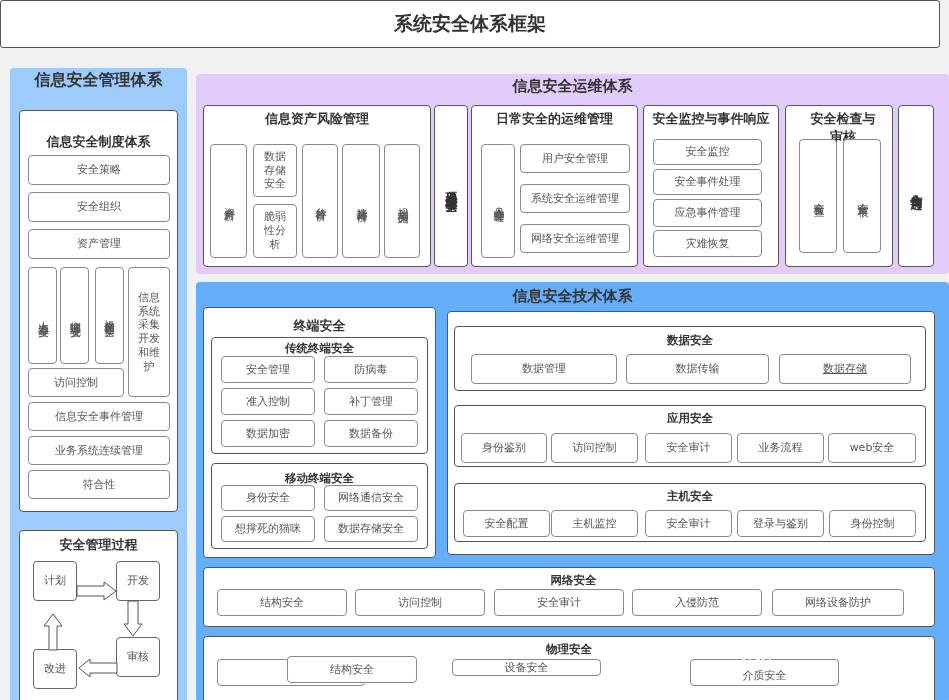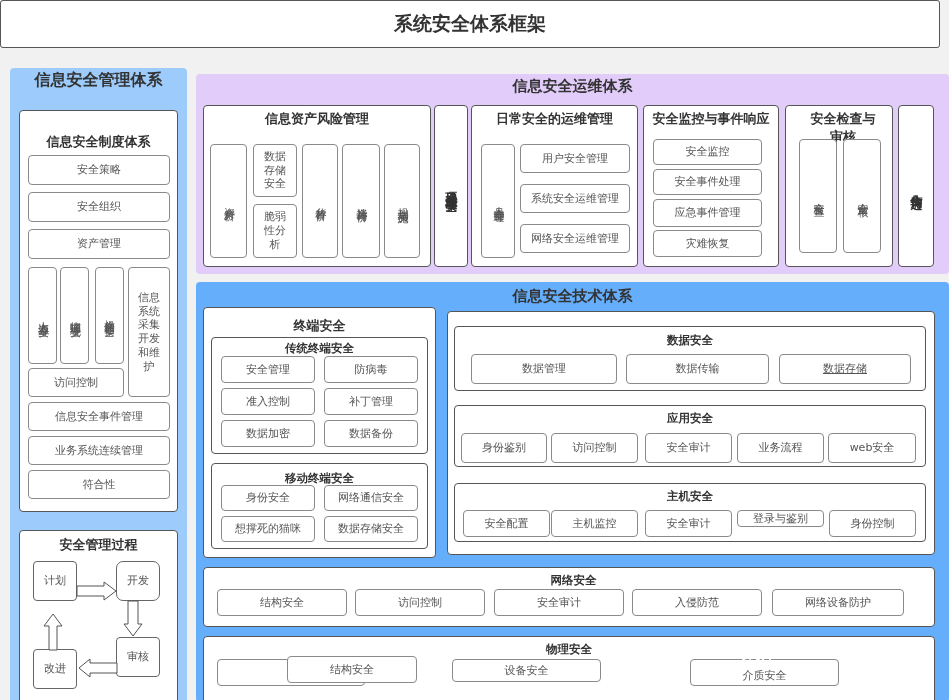--- a/index.html
+++ b/index.html
@@ -34,21 +34,21 @@
 <div class="leaf vert" style="left:95px;top:267px;width:29px;height:97px;font-size:10.5px;">操作和通信安全</div>
 <div class="leaf" style="left:128px;top:267px;width:42px;height:130px;padding:0 6px;">信息系统采集开发和维护</div>
 <div class="leaf" style="left:28px;top:368px;width:96px;height:29px;">访问控制</div>
 <div class="leaf" style="left:28px;top:402px;width:142px;height:29px;">信息安全事件管理</div>
 <div class="leaf" style="left:28px;top:436px;width:142px;height:29px;">业务系统连续管理</div>
 <div class="leaf" style="left:28px;top:470px;width:142px;height:29px;">符合性</div>
 
 <div class="box" style="left:19px;top:530px;width:159px;height:180px;"></div>
 <div class="title" style="left:19px;top:536px;width:159px;font-size:13px;">安全管理过程</div>
 <div class="leaf" style="left:33px;top:561px;width:44px;height:40px;border-color:#666;">计划</div>
-<div class="leaf" style="left:116px;top:561px;width:44px;height:40px;border-color:#666;border-radius:7px;">开发</div>
+<div class="leaf" style="left:116px;top:561px;width:44px;height:40px;border-color:#666;">开发</div>
 <div class="leaf" style="left:116px;top:637px;width:44px;height:40px;border-color:#666;">审核</div>
 <div class="leaf" style="left:33px;top:649px;width:44px;height:40px;border-color:#666;">改进</div>
 <svg class="arrow" style="left:76px;top:581px;" width="42" height="20">
     <path d="M1 5 H28 V1 L40 10 L28 19 V15 H1 Z" fill="#fff" stroke="#555" stroke-width="1"></path>
   </svg>
 <svg class="arrow" style="left:123px;top:600px;" width="20" height="38">
     <path d="M5 1 H15 V24 H19 L10 36 L1 24 H5 Z" fill="#fff" stroke="#555" stroke-width="1"></path>
   </svg>
 <svg class="arrow" style="left:78px;top:658px;" width="40" height="20">
     <path d="M39 5 H12 V1 L1 10 L12 19 V15 H39 Z" fill="#fff" stroke="#555" stroke-width="1"></path>
@@ -127,36 +127,36 @@
 <div class="leaf" style="left:551px;top:433px;width:87px;height:30px;">访问控制</div>
 <div class="leaf" style="left:645px;top:433px;width:87px;height:30px;">安全审计</div>
 <div class="leaf" style="left:737px;top:433px;width:87px;height:30px;">业务流程</div>
 <div class="leaf" style="left:828px;top:433px;width:88px;height:30px;">web安全</div>
 
 <div class="box" style="left:454px;top:483px;width:472px;height:59px;"></div>
 <div class="title" style="left:454px;top:489px;width:472px;font-size:11.5px;">主机安全</div>
 <div class="leaf" style="left:463px;top:510px;width:87px;height:27px;">安全配置</div>
 <div class="leaf" style="left:551px;top:510px;width:87px;height:27px;">主机监控</div>
 <div class="leaf" style="left:645px;top:510px;width:87px;height:27px;">安全审计</div>
-<div class="leaf" style="left:737px;top:510px;width:87px;height:17px;">登录与鉴别</div>
+<div class="leaf" style="left:737px;top:510px;width:87px;height:27px;">登录与鉴别</div>
 <div class="leaf" style="left:829px;top:510px;width:87px;height:27px;">身份控制</div>
 
 <div class="box" style="left:203px;top:567px;width:732px;height:60px;"></div>
 <div class="title" style="left:203px;top:573px;width:732px;font-size:11.5px;padding-left:9px;">网络安全</div>
 <div class="leaf" style="left:217px;top:589px;width:130px;height:27px;">结构安全</div>
 <div class="leaf" style="left:355px;top:589px;width:130px;height:27px;">访问控制</div>
 <div class="leaf" style="left:494px;top:589px;width:130px;height:27px;">安全审计</div>
 <div class="leaf" style="left:632px;top:589px;width:130px;height:27px;">入侵防范</div>
 <div class="leaf" style="left:772px;top:589px;width:132px;height:27px;">网络设备防护</div>
 
 <div class="box" style="left:203px;top:636px;width:732px;height:70px;"></div>
 <div class="title" style="left:203px;top:642px;width:732px;font-size:11.5px;">物理安全</div>
 <div class="leaf" style="left:217px;top:659px;width:148px;height:27px;"></div>
 <div class="leaf" style="left:287px;top:656px;width:130px;height:27px;">结构安全</div>
-<div class="leaf" style="left:452px;top:659px;width:149px;height:23px;">设备安全</div>
+<div class="leaf" style="left:452px;top:659px;width:149px;height:17px;">设备安全</div>
 <div class="leaf" style="left:690px;top:659px;width:149px;height:27px;padding-top:6px;">介质安全</div>
 
 <div id="watermark">
   <svg width="34" height="28">
       <ellipse cx="13" cy="11" rx="11" ry="9" fill="none" stroke="#fff" stroke-width="1.5"></ellipse>
       <ellipse cx="22" cy="18" rx="10" ry="8" fill="none" stroke="#fff" stroke-width="1.5"></ellipse>
       <circle cx="19" cy="17" r="1.2" fill="#fff"></circle>
       <circle cx="25" cy="17" r="1.2" fill="#fff"></circle>
     </svg>
 </div>

